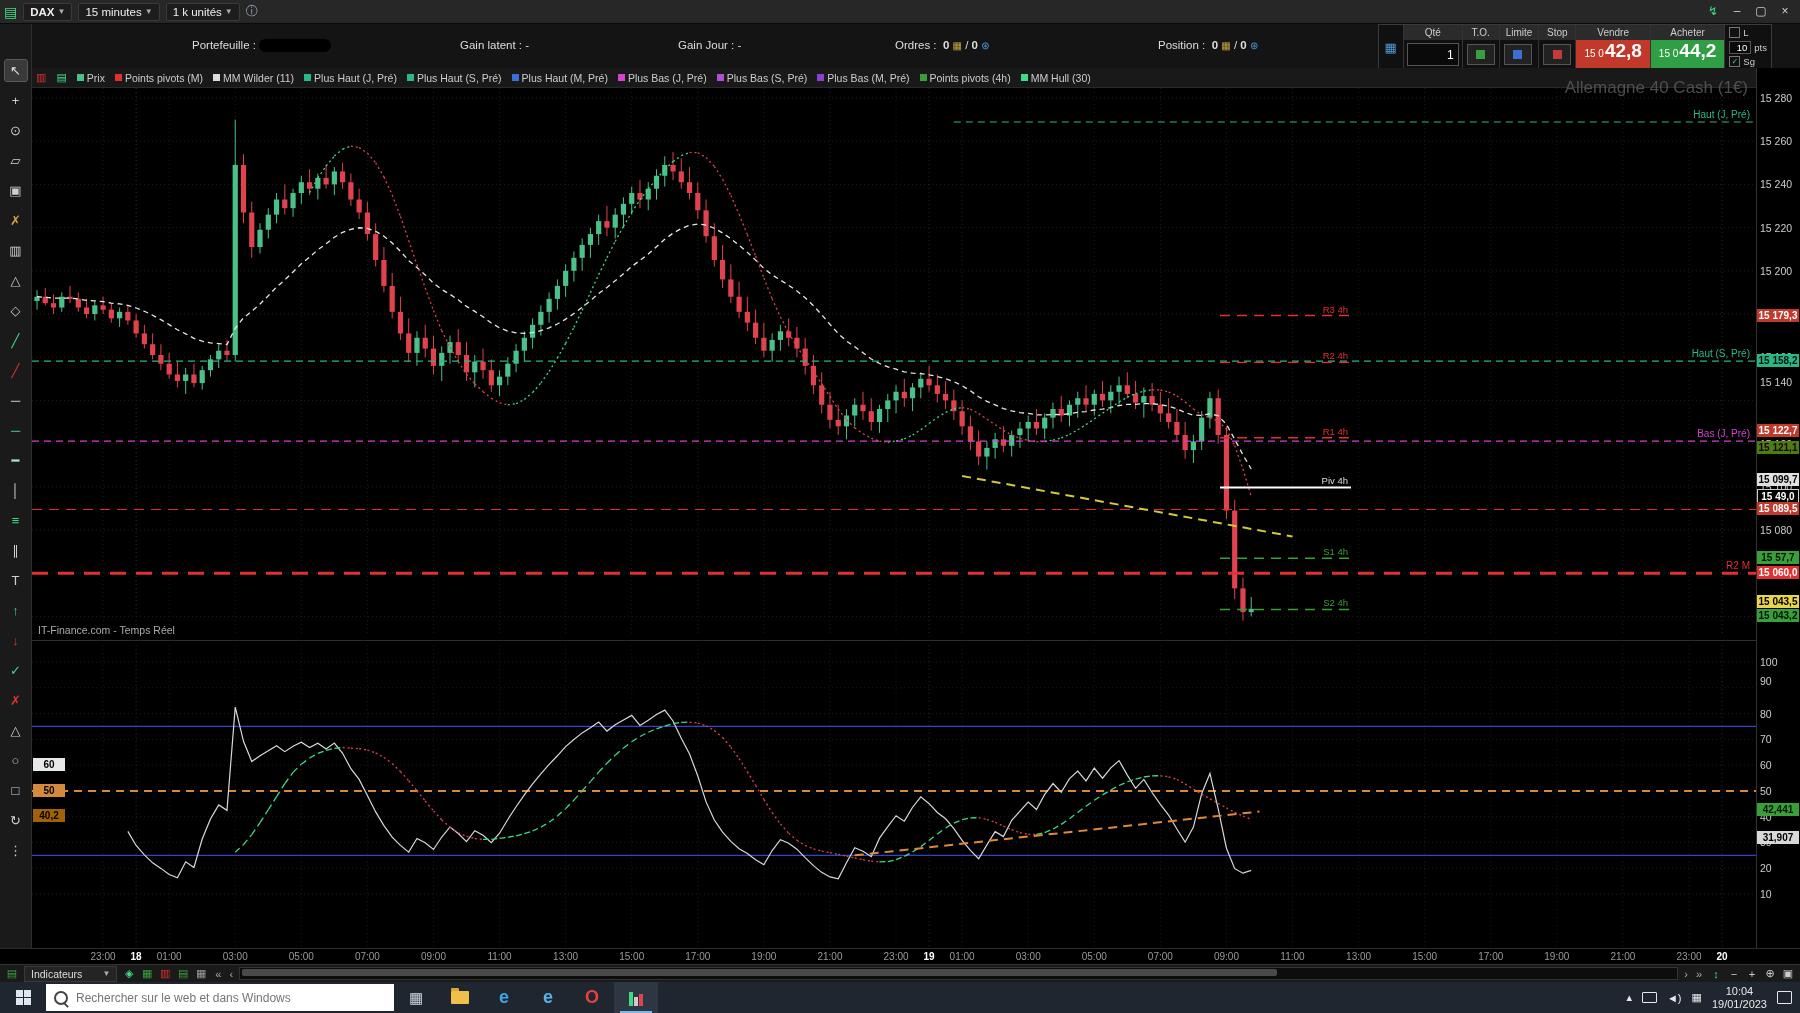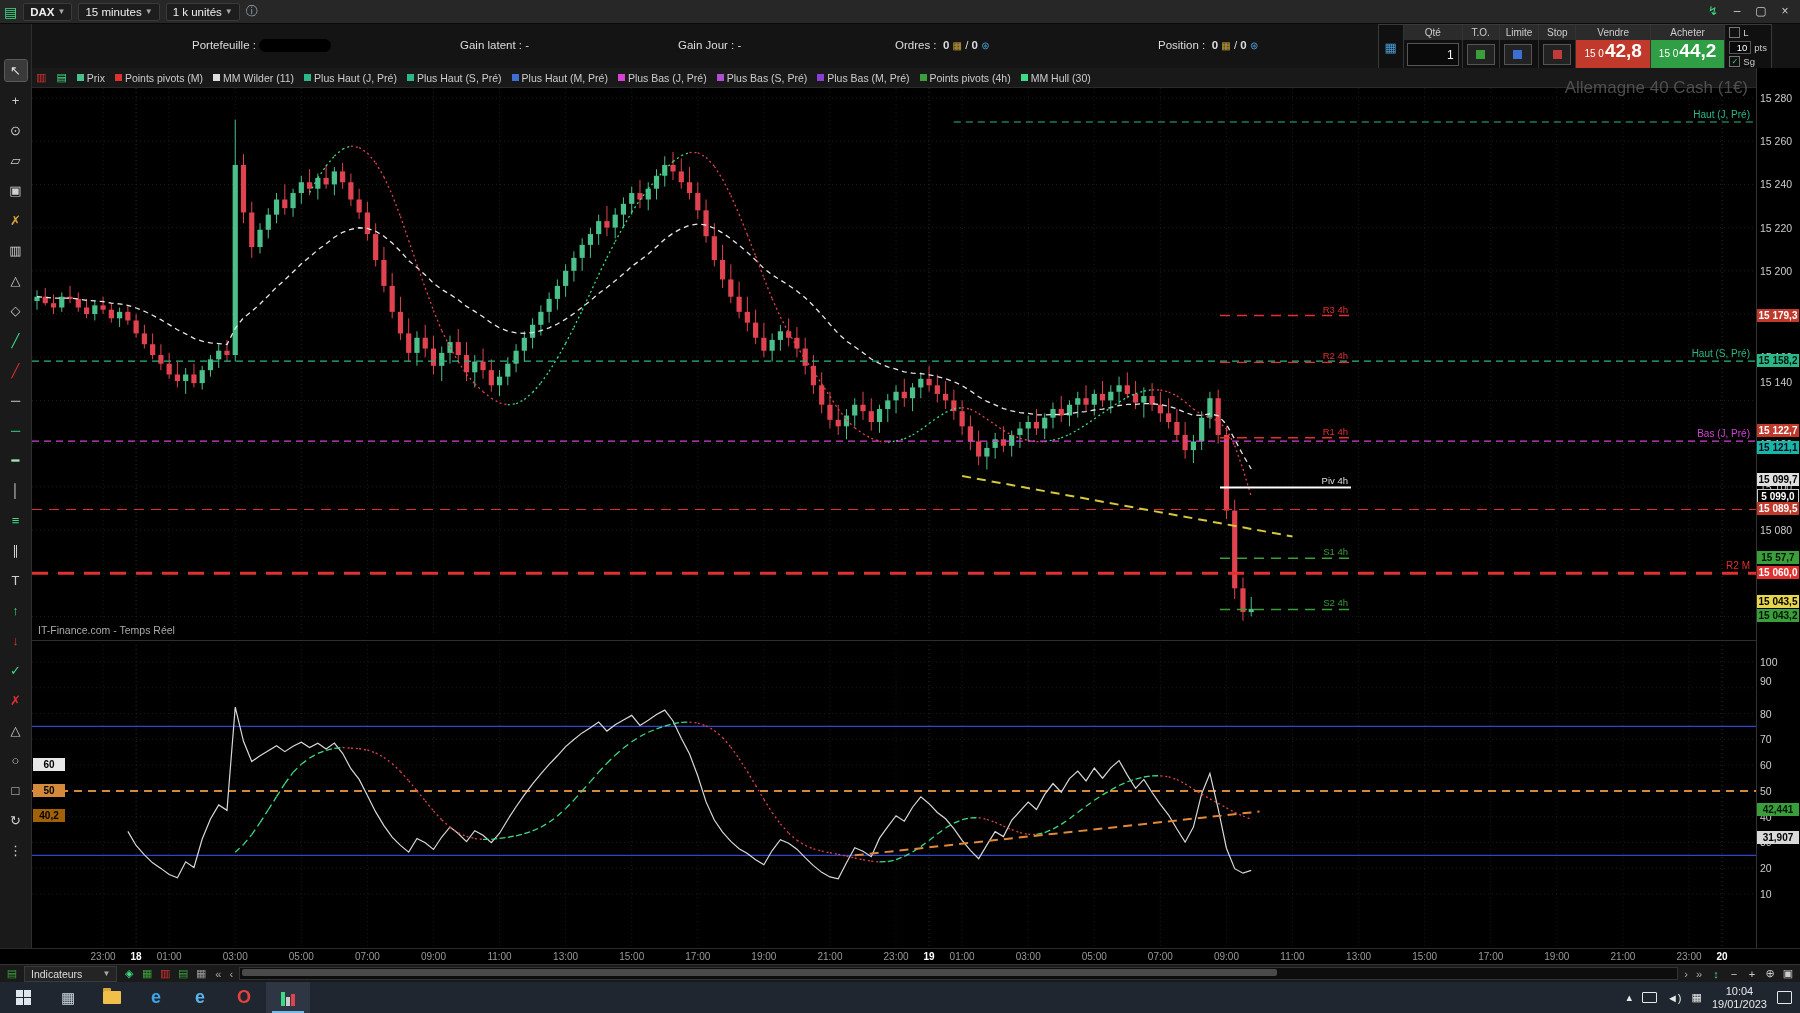--- a/index.html
+++ b/index.html
@@ -948,23 +948,23 @@
       <span class="atick" style="top: 351.2px;">15 160</span>
       <span class="atick" style="top: 376px;">15 140</span>
       <span class="atick" style="top: 437.6px;">15 120</span>
       <span class="atick" style="top: 480.8px;">15 100</span>
       <span class="atick" style="top: 524px;">15 080</span>
       <span class="atick" style="top: 567.2px;">15 060</span>
       <span class="atick" style="top: 610.4px;">15 040</span>
       <span class="badge" style="top: 308.512px; background: rgb(192, 57, 43); color: rgb(255, 255, 255);">15 179,3</span>
       <span class="badge" style="top: 354.088px; background: rgb(43, 184, 134); color: rgb(0, 21, 16);">15 158,2</span>
       <span class="badge" style="top: 423.768px; background: rgb(192, 57, 43); color: rgb(255, 255, 255);">15 122,7</span>
-      <span class="badge" style="top: 441.224px; background: #14b8a6; color: rgb(29, 0, 29);">15 121,1</span>
+      <span class="badge" style="top: 441.224px; background: #4d7c0f; color: rgb(29, 0, 29);">15 121,1</span>
       <span class="badge" style="top: 473.448px; background: rgb(224, 224, 224); color: rgb(0, 0, 0);">15 099,7</span>
-      <span class="badge" style="top: 488.96px; background: rgb(0, 0, 0); color: rgb(255, 255, 255); border: 1px solid rgb(204, 204, 204);">5 099,0</span>
+      <span class="badge" style="top: 488.96px; background: rgb(0, 0, 0); color: rgb(255, 255, 255); border: 1px solid rgb(204, 204, 204);">15 49,0</span>
       <span class="badge" style="top: 502.48px; background: rgb(192, 57, 43); color: rgb(255, 255, 255);">15 089,5</span>
       <span class="badge" style="top: 551.296px; background: rgb(58, 158, 58); color: rgb(0, 21, 0);">15 57,7</span>
       <span class="badge" style="top: 566.2px; background: rgb(224, 48, 48); color: rgb(255, 255, 255);">15 060,0</span>
       <span class="badge" style="top: 594.84px; background: rgb(232, 212, 77); color: rgb(0, 0, 0);">15 043,5</span>
       <span class="badge" style="top: 609.488px; background: rgb(58, 158, 58); color: rgb(0, 21, 0);">15 043,2</span>
       <span class="atick" style="top: 656px;">100</span>
       <span class="atick" style="top: 675px;">90</span>
       <span class="atick" style="top: 707.56px;">80</span>
       <span class="atick" style="top: 733.34px;">70</span>
       <span class="atick" style="top: 759.12px;">60</span>
@@ -1042,20 +1042,24 @@
 
   <div class="taskbar">
     <div class="startbtn">
       <span class="winlogo">
           <span></span>
           <span></span>
           <span></span>
           <span></span>
         </span>
       </div>
+    <div class="searchbox">
+      <span class="mag"></span>
+      <input placeholder="Rechercher sur le web et dans Windows" style="">
+      </div>
     <span id="taskbarApps" style="display:flex;">
         <span class="tbapp" style="color: rgb(207, 216, 224); font-size: 15px;">▦</span>
         <span class="tbapp">
           <span class="folder"></span>
         </span>
         <span class="tbapp">
           <span class="letter" style="color: rgb(59, 167, 232);">e</span>
         </span>
         <span class="tbapp">
           <span class="letter" style="color: rgb(90, 180, 236);">e</span>

